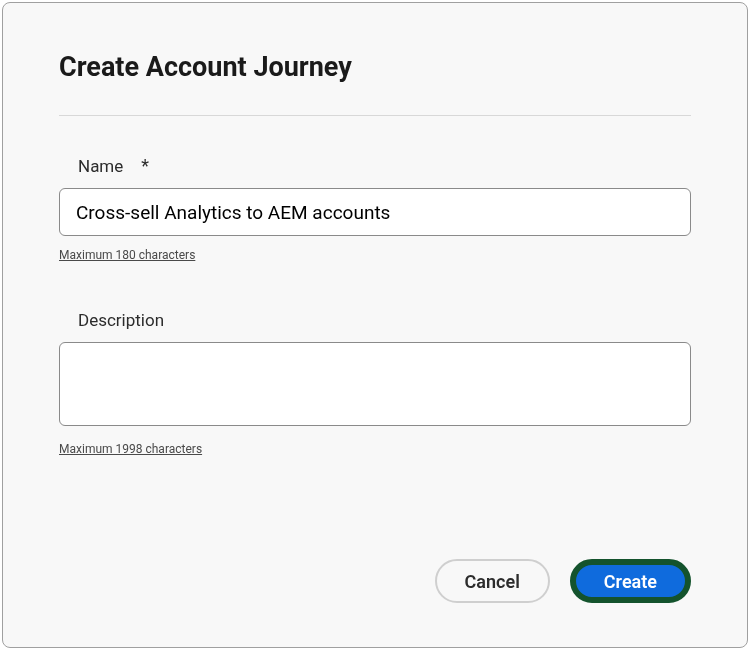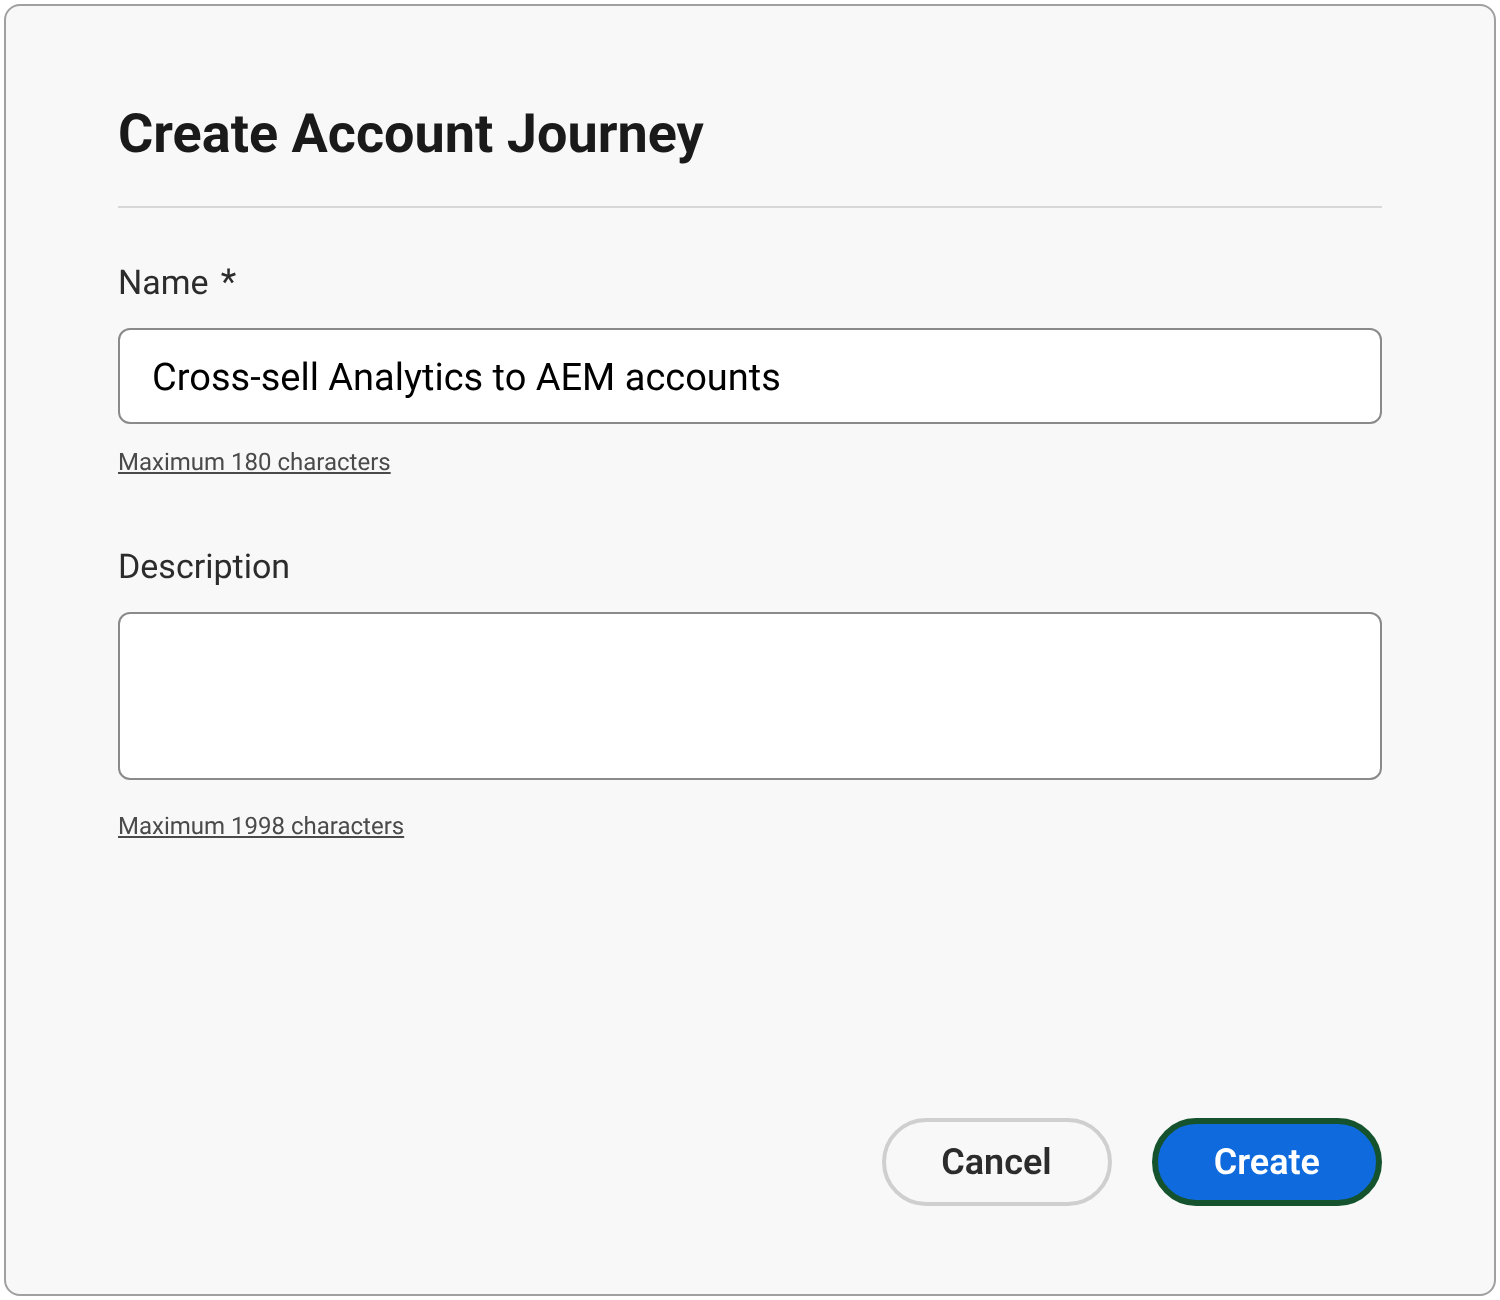--- a/index.html
+++ b/index.html
@@ -1,15 +1,15 @@
 <!DOCTYPE html>
 <html><head>
   <meta charset="utf-8">
   <style>
-    * { box-sizing: border-box; }
+    * { box-sizing: border-box; gap: 12px; }
     html, body {
       margin: 0;
       padding: 0;
       width: 750px;
       height: 650px;
       font-family: -apple-system, BlinkMacSystemFont, "Segoe UI", Roboto, Helvetica, Arial, sans-serif;
       background: #ffffff;
     }
     .dialog {
       width: 746px;
@@ -35,20 +35,21 @@
     }
     .field {
       margin-bottom: 36px;
     }
     .field-label {
       font-size: 17px;
       color: #2c2c2c;
       margin-bottom: 12px;
       display: flex;
       align-items: center;
+      margin-left: 19px;
     }
     .required-asterisk {
       margin-left: 6px;
       font-size: 18px;
       color: #2c2c2c;
       line-height: 1;
     }
     .text-input {
       width: 100%;
       height: 48px;
@@ -95,21 +96,21 @@
       font-family: inherit;
       text-align: center;
     }
     .btn-secondary {
       background: #f8f8f8;
       border: 2px solid #cfcfcf;
       color: #2c2c2c;
     }
     .btn-primary {
       background: #0f6bdd;
-      border: 3px solid #14532d;
+      border: 6px solid #14532d;
       color: #ffffff;
     }
   </style>
 </head>
 <body>
 
 <div class="dialog">
 
   <h1 class="dialog-title">Create Account Journey</h1>
 

